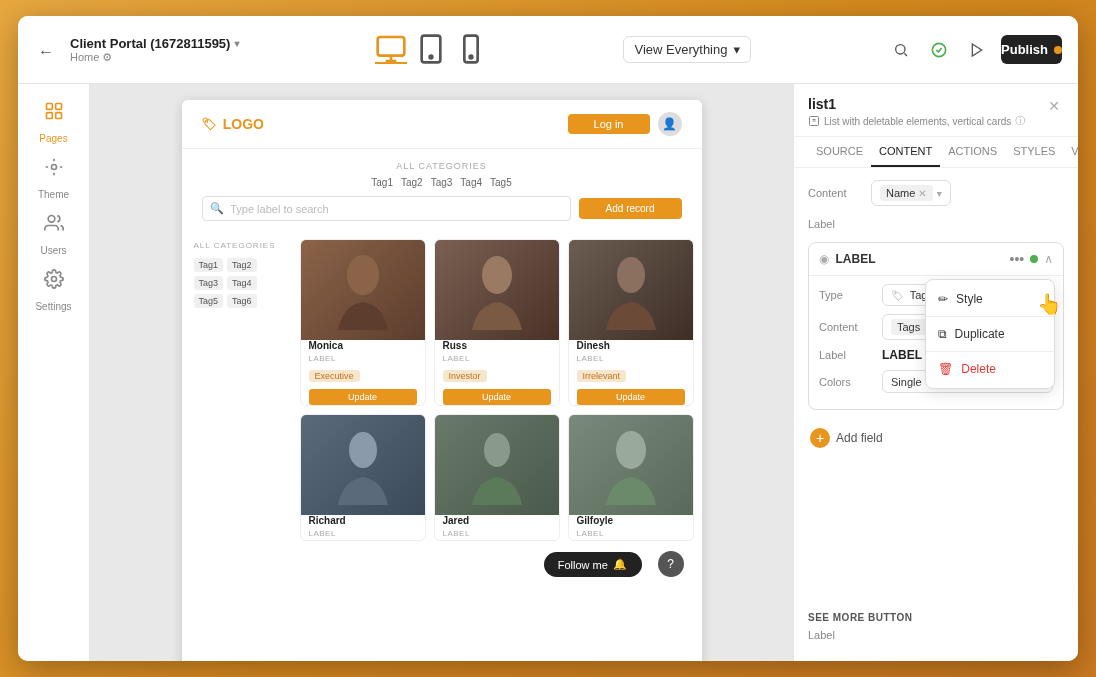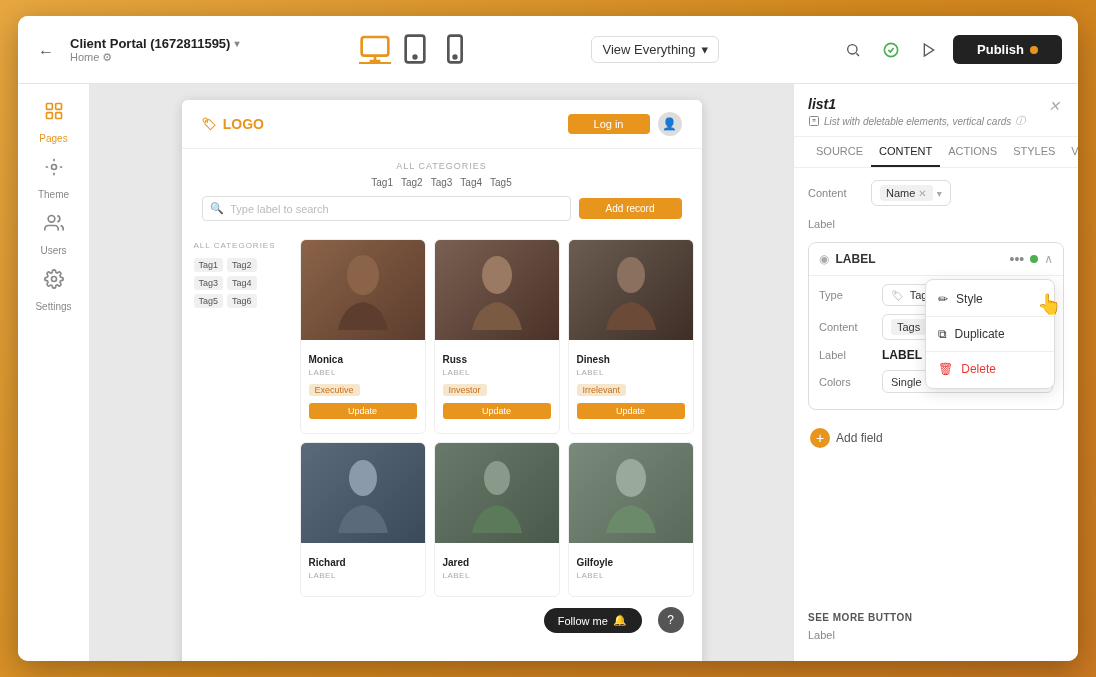--- a/index.html
+++ b/index.html
@@ -60,21 +60,21 @@
     .view-selector {
       display: flex; align-items: center; gap: 6px;
       border: 1px solid #ddd; border-radius: 6px;
       padding: 5px 10px; cursor: pointer; font-size: 13px; color: #333;
     }
     .top-actions { display: flex; align-items: center; gap: 10px; margin-left: auto; }
     .icon-btn { width: 28px; height: 28px; display: flex; align-items: center; justify-content: center; cursor: pointer; color: #555; font-size: 16px; }
     .publish-btn {
       background: #222; color: #fff;
       border: none; border-radius: 6px;
-      padding: 7px 24px; font-size: 13px; font-weight: 600;
+      padding: 7px 0; font-size: 13px; font-weight: 600;
       cursor: pointer; display: flex; align-items: center; gap: 6px;
     }
     .publish-dot { width: 8px; height: 8px; border-radius: 50%; background: #e8951d; }
 
     
     .main-content {
       display: flex;
       flex: 1;
       overflow: hidden;
     }
@@ -201,21 +201,21 @@
       display: flex; align-items: center; justify-content: center;
       font-size: 11px; color: #999;
     }
     .card-img.monica { background: linear-gradient(135deg, #8b6348, #5c3d2e); }
     .card-img.russ { background: linear-gradient(135deg, #7a6052, #4a3228); }
     .card-img.dinesh { background: linear-gradient(135deg, #6b5d52, #3e2e26); }
     .card-img.richard { background: linear-gradient(135deg, #5a6a7a, #3a4a5a); }
     .card-img.jared { background: linear-gradient(135deg, #6a7a6a, #4a5a4a); }
     .card-img.gilfoyle { background: linear-gradient(135deg, #7a8a7a, #5a6a5a); }
 
-    .card-info { padding: 14px 8px; }
+    .card-info { padding: 0 8px; }
     .card-name { font-size: 10px; font-weight: 600; color: #222; }
     .card-label-title { font-size: 8px; color: #aaa; text-transform: uppercase; letter-spacing: 0.5px; margin: 3px 0 2px; }
     .card-tag {
       display: inline-block; font-size: 9px;
       background: #f5e6cc; color: #c87020;
       border-radius: 3px; padding: 1px 6px; margin-bottom: 4px;
     }
     .update-btn {
       background: #e8951d; color: #fff;
       border: none; border-radius: 3px;
@@ -231,21 +231,20 @@
       flex-direction: column;
       flex-shrink: 0;
       overflow: hidden;
     }
     .panel-header {
       padding: 12px 14px 8px;
       border-bottom: 1px solid #eee;
       display: flex;
       align-items: flex-start;
       justify-content: space-between;
-      font-style: italic;
     }
     .panel-title { font-size: 14px; font-weight: 700; color: #222; }
     .panel-subtitle { font-size: 10px; color: #888; display: flex; align-items: center; gap: 4px; margin-top: 2px; }
     .close-btn { width: 20px; height: 20px; display: flex; align-items: center; justify-content: center; cursor: pointer; color: #aaa; font-size: 14px; }
 
     
     .panel-tabs {
       display: flex;
       border-bottom: 1px solid #eee;
       padding: 0 14px;

